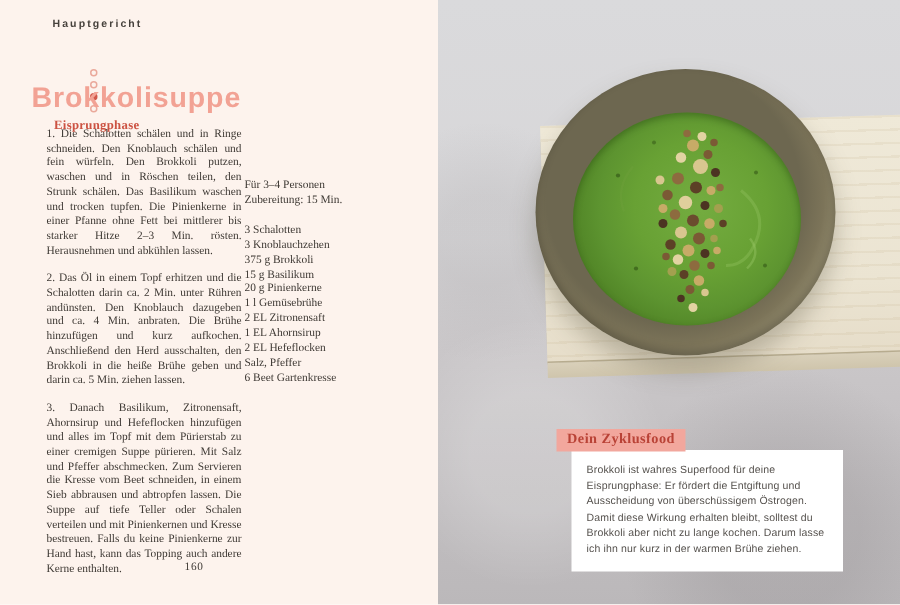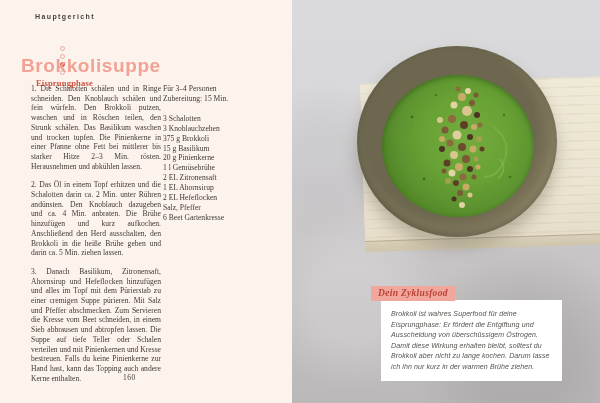--- a/index.html
+++ b/index.html
@@ -40,34 +40,33 @@
   .col-steps {
     position:absolute; left:31px; top:84px; width:130px;
     font-size:7.6px; line-height:9.7px; text-align:justify;
     hyphens:auto; -webkit-hyphens:auto;
   }
   .col-steps p { margin-bottom:9px; }
   .col-ing {
     position:absolute; left:163px; top:84px; width:120px;
     font-size:7.6px; line-height:9.9px;
   }
-  .col-ing .meta { margin-bottom:10px; }
+  .col-ing .meta { margin-bottom:10px;margin-top:34px; }
   .page-num {
     position:absolute; left:123px; top:373px;
     font-size:7.5px; color:#3e3934; letter-spacing:0.5px;text-align:right;
   }
   
   .page-right {
     position:relative; width:311px; height:403px; overflow:hidden;
     background:
       radial-gradient(circle at 20% 75%, rgba(255,255,255,0.18) 0 40px, rgba(0,0,0,0) 90px),
       radial-gradient(circle at 75% 88%, rgba(120,115,118,0.18) 0 50px, rgba(0,0,0,0) 110px),
       radial-gradient(circle at 10% 40%, rgba(130,126,128,0.12) 0 30px, rgba(0,0,0,0) 80px),
       linear-gradient(180deg, #dadadc 0%, #d7d6d8 40%, #cac7c9 58%, #c2bfc1 78%, #bbb8ba 100%);
-    font-style: italic;
   }
   .board {
     position:absolute; left:68px; top:84px; width:250px; height:158px;
     background:
       repeating-linear-gradient(180deg, rgba(190,170,130,0.14) 0 1.5px, rgba(0,0,0,0) 1.5px 9px),
       linear-gradient(180deg, #efe9d8 0%, #ebe4d2 70%, #e6ddc9 100%);
     transform:rotate(-1.8deg); transform-origin:left top;
     box-shadow:0 1px 0 rgba(150,140,110,0.35);
   }
   .board::after {

